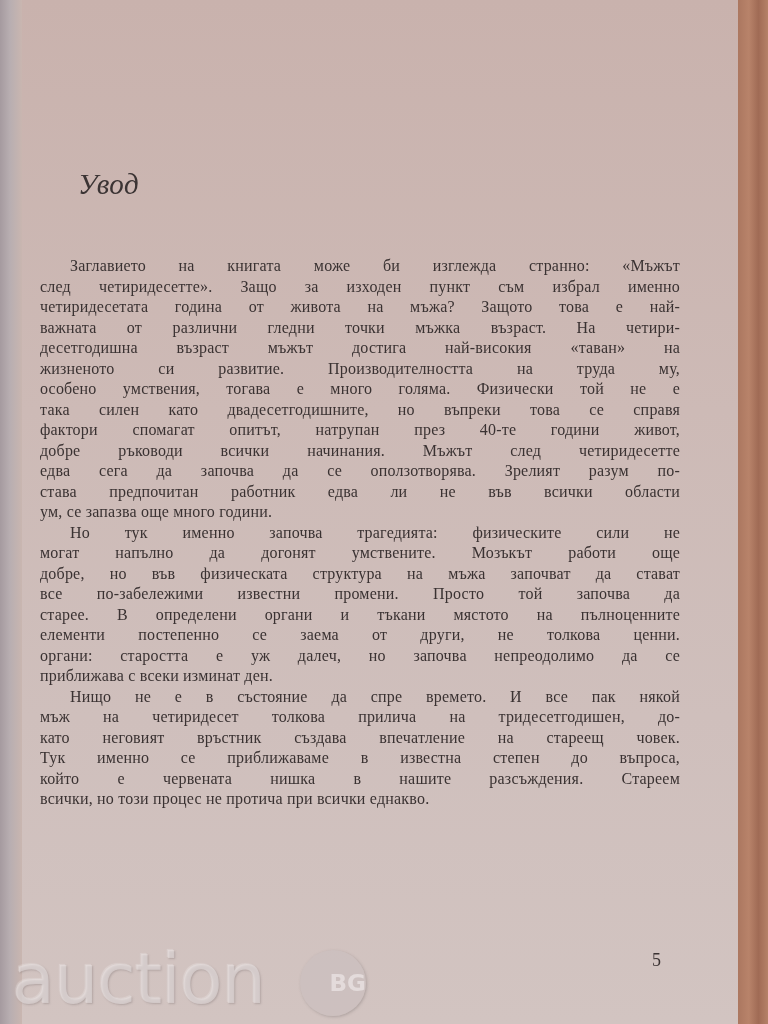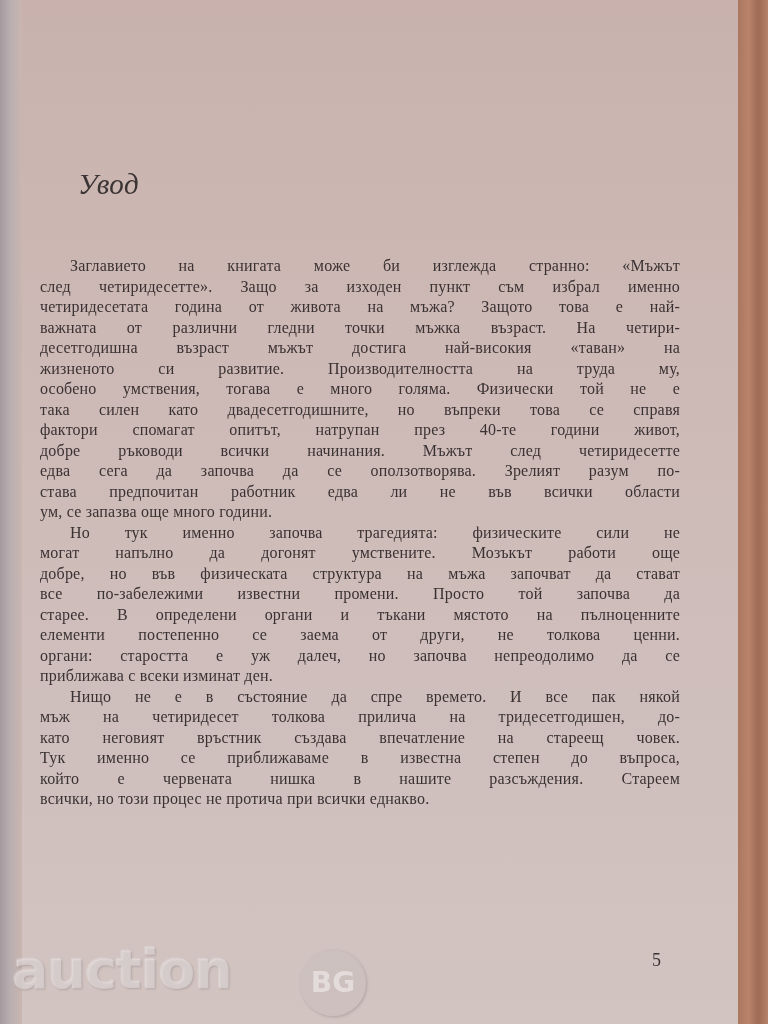--- a/index.html
+++ b/index.html
@@ -74,40 +74,40 @@
       left: 652px;
       top: 950px;
       font-size: 18px;
       color: #3a3232;
     }
     .watermark {
       position: absolute;
       left: 12px;
       top: 938px;
       font-family: "DejaVu Sans", sans-serif;
-      font-weight: bold;
-      font-size: 54px;
+      font-weight: normal;
+      font-size: 70px;
       letter-spacing: -1px;
       color: rgba(235, 228, 228, 0.55);
       text-shadow: 1px 1px 2px rgba(120, 110, 110, 0.35), -1px -1px 1px rgba(255,255,255,0.25);
     }
     .watermark-badge {
       position: absolute;
       left: 300px;
       top: 950px;
       width: 66px;
       height: 66px;
       border-radius: 50%;
       background: rgba(200, 190, 190, 0.55);
       box-shadow: 1px 1px 3px rgba(110, 100, 100, 0.35);
       font-family: "DejaVu Sans", sans-serif;
-      font-size: 28px;
+      font-size: 23px;
       font-weight: bold;
       color: rgba(235, 228, 228, 0.75);
-      text-align: center;
+      text-align: right;
       line-height: 66px;
     }
   </style>
 </head>
 <body>
 
 <div class="wood"></div>
 
 <div class="page">
   <div class="gutter"></div>

